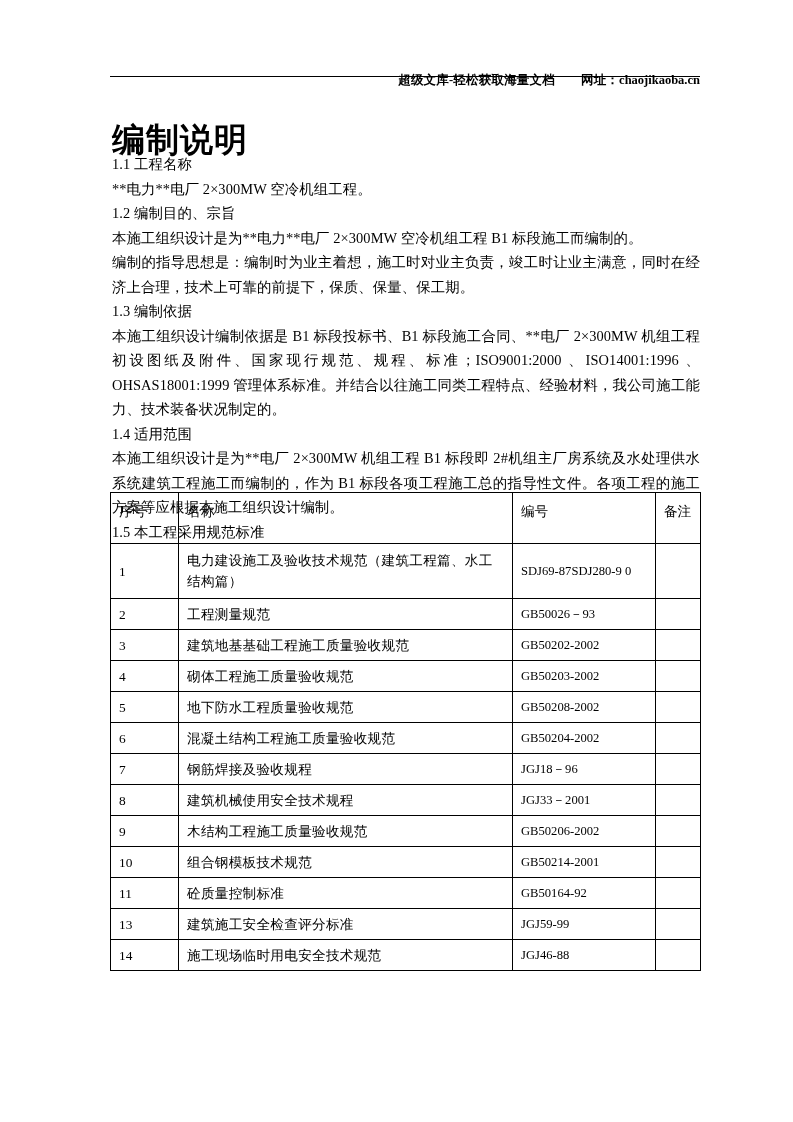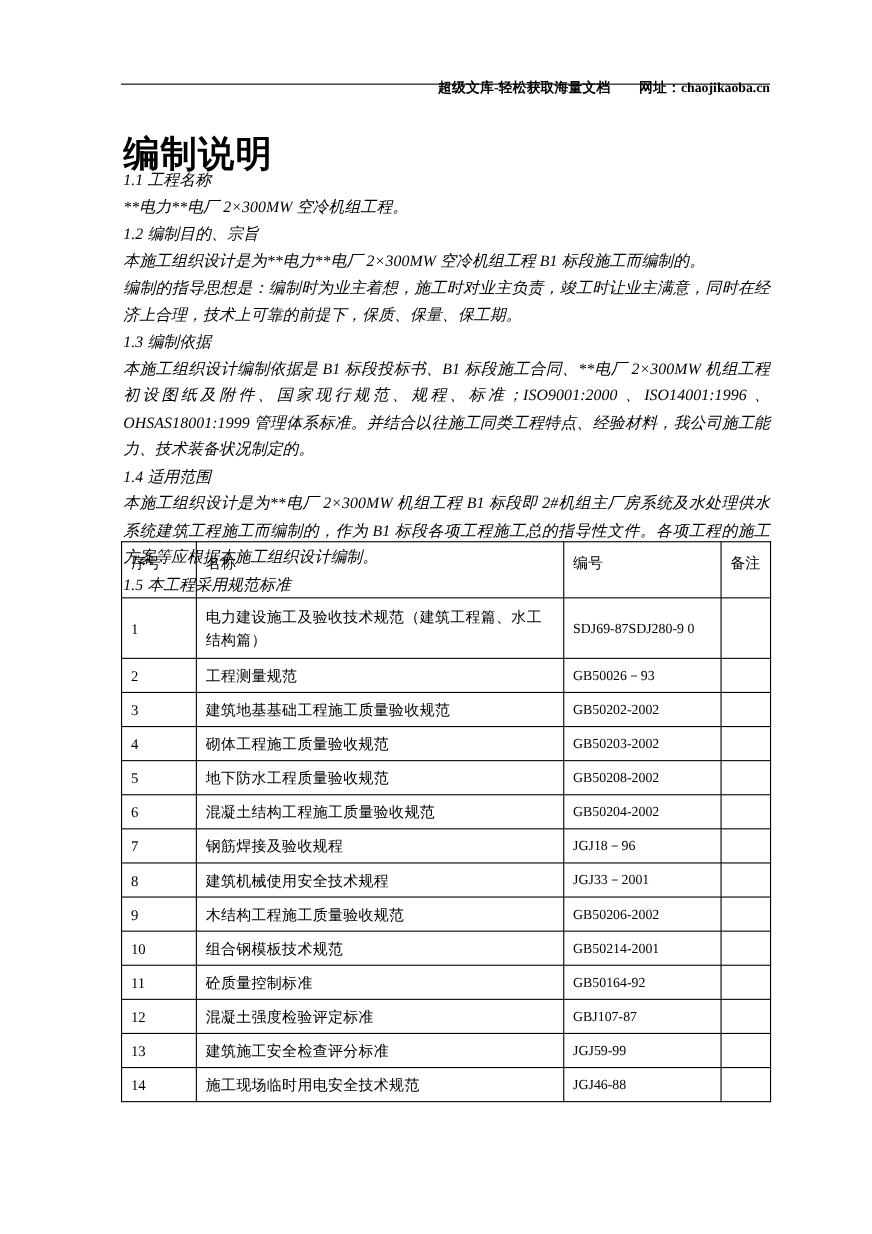--- a/index.html
+++ b/index.html
@@ -71,21 +71,20 @@
     top: 152px;
     width: 588px;
   }
   .body-block p {
     margin: 0;
     font-size: 14.4px;
     line-height: 24.5px;
     text-align: justify;
     text-justify: inter-ideograph;
     letter-spacing: 0.1px;
-    font-style: italic;
   }
   .sec-head {
     font-size: 14.4px;
   }
 
   
   .std-table {
     position: absolute;
     left: 110px;
     top: 492px;
@@ -226,26 +225,20 @@
           <td class="cell-code">GB50214-2001</td>
           <td class="cell-note"></td>
         </tr>
         <tr>
           <td class="cell-seq">11</td>
           <td class="cell-name">砼质量控制标准</td>
           <td class="cell-code">GB50164-92</td>
           <td class="cell-note"></td>
         </tr>
         <tr>
-          <td class="cell-seq">12</td>
-          <td class="cell-name">混凝土强度检验评定标准</td>
-          <td class="cell-code">GBJ107-87</td>
-          <td class="cell-note"></td>
-        </tr>
-        <tr>
           <td class="cell-seq">13</td>
           <td class="cell-name">建筑施工安全检查评分标准</td>
           <td class="cell-code">JGJ59-99</td>
           <td class="cell-note"></td>
         </tr>
         <tr>
           <td class="cell-seq">14</td>
           <td class="cell-name">施工现场临时用电安全技术规范</td>
           <td class="cell-code">JGJ46-88</td>
           <td class="cell-note"></td>

